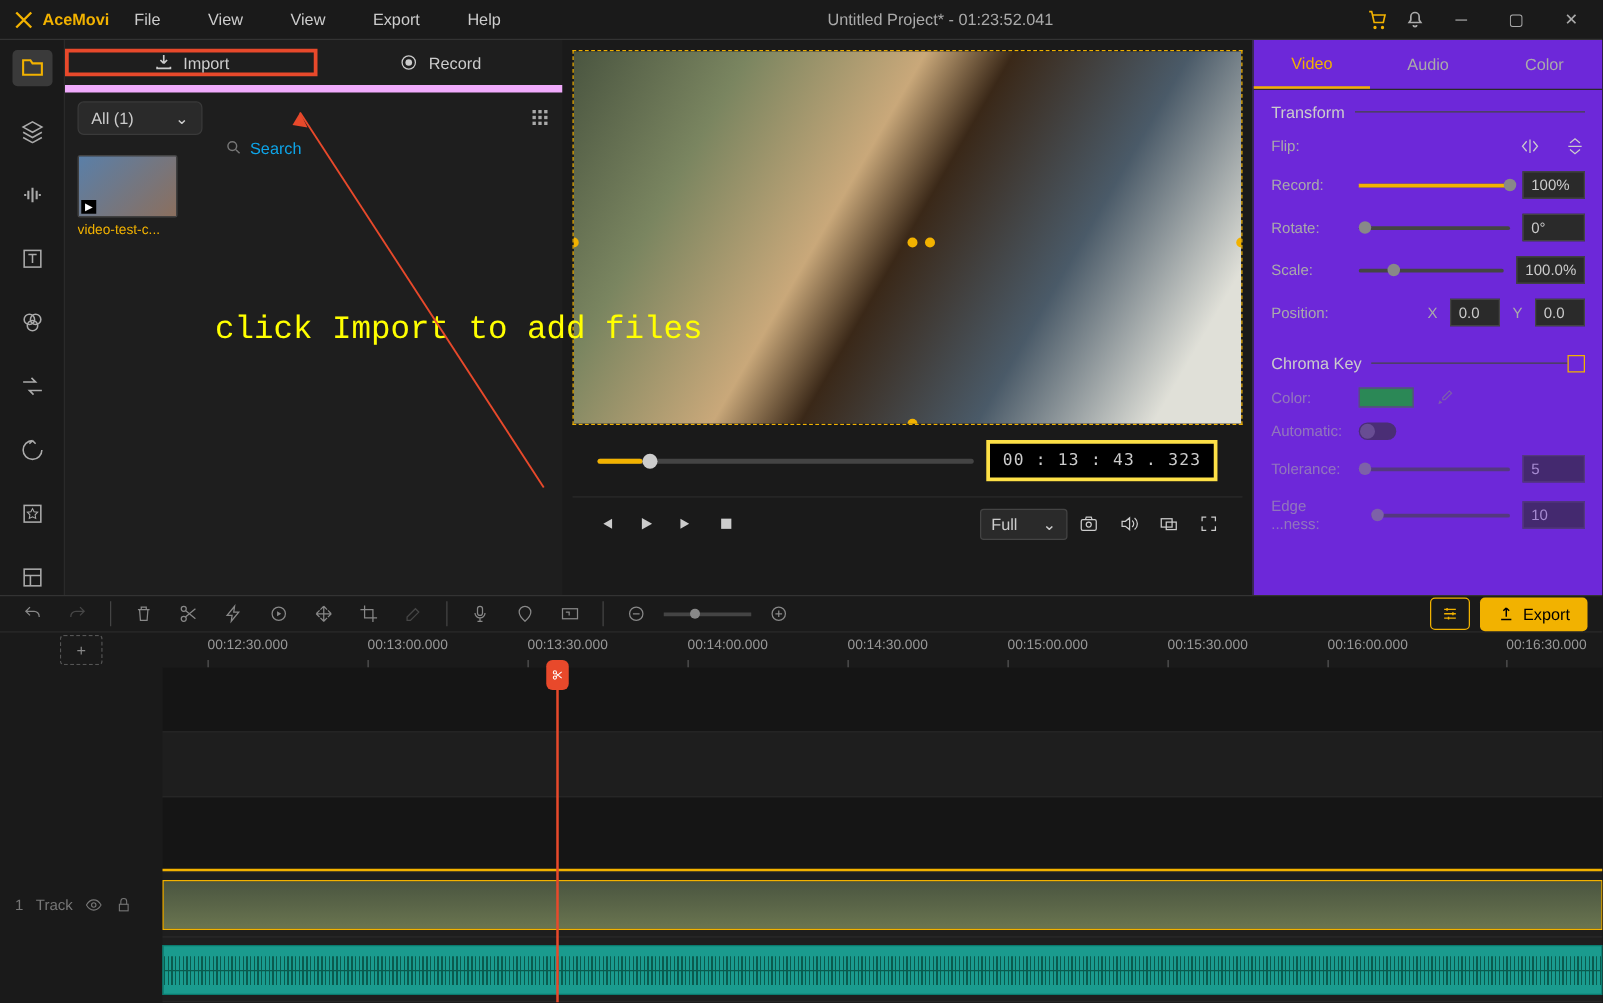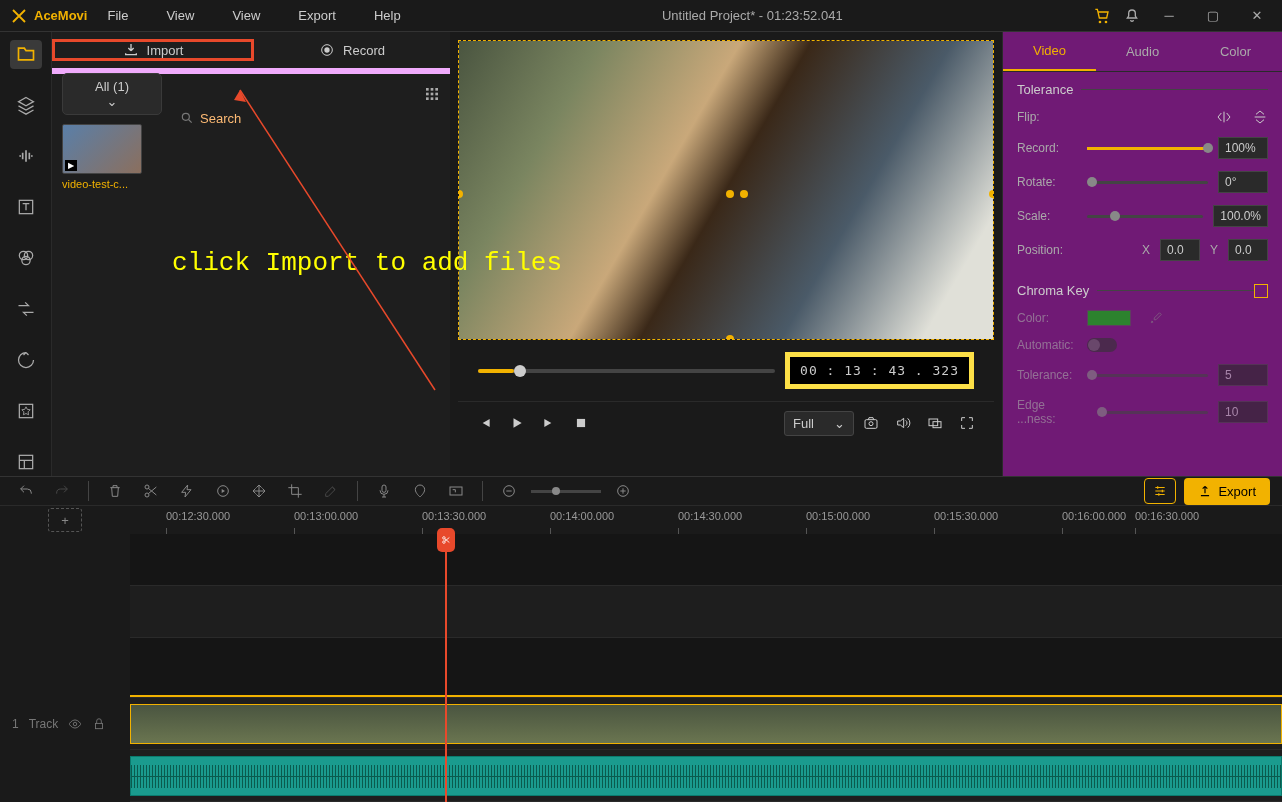--- a/index.html
+++ b/index.html
@@ -21,46 +21,46 @@
 .sidebar { width: 52px; background: #1a1a1a; border-right: 1px solid #2a2a2a; display: flex; flex-direction: column; align-items: center; padding-top: 8px; gap: 22px; }
 .sidebar-item { width: 32px; height: 32px; display: flex; align-items: center; justify-content: center; cursor: pointer; color: #aaa; border-radius: 4px; }
 .sidebar-item.active { background: #3a3a3a; color: #f2b200; }
 
 
 .media-panel { width: 398px; background: #1e1e1e; display: flex; flex-direction: column; }
 .media-tabs { display: flex; height: 42px; border-bottom: 6px solid #f0abfc; align-items: center; }
 .media-tab { flex: 1; display: flex; align-items: center; justify-content: center; gap: 8px; cursor: pointer; color: #ccc; position: relative; }
 .import-box { border: 3px solid #e8492b; }
 .media-filters { display: flex; align-items: center; height: 40px; padding: 0 10px; gap: 10px; }
-.dropdown { background: #2a2a2a; border: 1px solid #3a3a3a; padding: 5px 10px; border-radius: 5px; min-width: 100px; display: flex; justify-content: space-between; align-items: center; cursor: pointer; flex-direction: column; }
-.search-box { flex: 1; display: flex; align-items: center; gap: 6px; color: #fdba74; padding: 5px 8px; margin-top: 48px; }
+.dropdown { background: #2a2a2a; border: 1px solid #3a3a3a; padding: 5px 10px; border-radius: 5px; min-width: 100px; display: flex; justify-content: space-between; align-items: center; cursor: pointer; }
+.search-box { flex: 1; display: flex; align-items: center; gap: 6px; color: #0ea5e9; padding: 5px 8px; margin-top: 48px; }
 .grid-icon { cursor: pointer; color: #aaa; }
 .thumbnails { padding: 10px; display: flex; gap: 10px; flex-wrap: wrap; }
 .thumb { width: 80px; }
 .thumb-img { width: 80px; height: 50px; background: linear-gradient(135deg,#5a7fa8,#8b6f5e); border: 1px solid #444; position: relative; border-radius: 2px; }
 .thumb-img::after { content: '▶'; position: absolute; bottom: 2px; left: 2px; background: #000; color: #fff; font-size: 8px; padding: 1px 3px; }
 .thumb-label { font-size: 11px; color: #f2b200; margin-top: 4px; overflow: hidden; text-overflow: ellipsis; white-space: nowrap; }
 
 
 .preview-panel { flex: 1; background: #1a1a1a; display: flex; flex-direction: column; padding: 8px; }
 .preview-box { height: 300px; border: 1px dashed #f2b200; position: relative; overflow: hidden; }
 .preview-image { width: 100%; height: 100%; background: linear-gradient(120deg, #4a5540 0%, #7a8560 20%, #c9a87a 40%, #3a2818 50%, #4a5a68 70%, #e0e0d8 90%); }
 .handle { position:absolute; width:8px; height:8px; background:#f2b200; border-radius:50%; }
 .scrubber-row { display: flex; align-items: center; gap: 10px; padding: 12px 20px; }
 .scrubber { flex: 1; height: 4px; background: #444; position: relative; border-radius: 2px; }
 .scrubber-fill { position:absolute; left:0; top:0; height:100%; width:12%; background:#f2b200; border-radius:2px; }
 .scrubber-thumb { position:absolute; left:12%; top:-4px; width:12px; height:12px; background:#ccc; border-radius:50%; }
-.timecode-box { background:#000; border:5px solid #fde047; padding:6px 10px; font-family: monospace; letter-spacing:1px; color:#ccc; }
+.timecode-box { background:#000; border:3px solid #fde047; padding:6px 10px; font-family: monospace; letter-spacing:1px; color:#ccc; }
 .play-controls { display:flex; align-items:center; padding:6px 12px; gap:2px; border-top:1px solid #2a2a2a; }
 .pc-btn { width:30px; height:30px; display:flex; align-items:center; justify-content:center; cursor:pointer; color:#ccc; }
 .pc-spacer { flex:1; }
 .pc-select { background:#2a2a2a; border:1px solid #444; padding:4px 8px; min-width:70px; display:flex; justify-content:space-between; align-items:center; cursor:pointer; border-radius:3px; }
 
 
-.props-panel { width: 280px; background: #701a75; border-left:1px solid #2a2a2a; display:flex; flex-direction:column; }
+.props-panel { width: 280px; background: #6d28d9; border-left:1px solid #2a2a2a; display:flex; flex-direction:column; }
 .props-tabs { display:flex; height:40px; border-bottom:1px solid #2a2a2a; }
 .props-tab { flex:1; display:flex; align-items:center; justify-content:center; cursor:pointer; color:#aaa; }
 .props-tab.active { color:#f2b200; border-bottom:2px solid #f2b200; }
 .props-body { padding:10px 14px; display:flex; flex-direction:column; gap:12px; overflow:auto; }
 .section-title { color:#ccc; display:flex; align-items:center; justify-content:space-between; }
 .section-title .line { flex:1; height:1px; background:#444; margin-left:8px; }
 .prop-row { display:flex; align-items:center; gap:10px; font-size:12px; color:#aaa; }
 .prop-label { width:60px; }
 .prop-slider { flex:1; height:3px; background:#444; position:relative; border-radius:2px; }
 .prop-slider-fill { position:absolute; height:100%; background:#f2b200; left:0; }
@@ -316,21 +316,21 @@
   </div>
 
   <div class="props-panel">
     <div class="props-tabs">
       <div class="props-tab active">Video</div>
       <div class="props-tab">Audio</div>
       <div class="props-tab">Color</div>
     </div>
     <div class="props-body">
       <div class="section-title">
-          <span>Tolerance</span>
+          <span>Transform</span>
           <div class="line"></div>
         </div>
 
       <div class="prop-row">
         <span class="prop-label">Flip:</span>
         <span style="flex:1"></span>
         <span>
             <svg width="16" height="16" viewBox="0 0 24 24">
               <path d="M8 6l-5 6 5 6M16 6l5 6-5 6M12 4v16" stroke="#ccc" fill="none" stroke-width="1.5"></path>
             </svg>
@@ -521,21 +521,21 @@
     </div>
     <div class="tl-ruler" id="ruler">
         <div class="ruler-tick" style="left: 0px;">00:12:30.000</div>
         <div class="ruler-tick" style="left: 128px;">00:13:00.000</div>
         <div class="ruler-tick" style="left: 256px;">00:13:30.000</div>
         <div class="ruler-tick" style="left: 384px;">00:14:00.000</div>
         <div class="ruler-tick" style="left: 512px;">00:14:30.000</div>
         <div class="ruler-tick" style="left: 640px;">00:15:00.000</div>
         <div class="ruler-tick" style="left: 768px;">00:15:30.000</div>
         <div class="ruler-tick" style="left: 896px;">00:16:00.000</div>
-        <div class="ruler-tick" style="left: 969px;">00:16:30.000</div>
+        <div class="ruler-tick" style="left: 1039px;">00:16:30.000</div>
       </div>
   </div>
 
   <div class="tl-tracks">
     <div class="tl-tracks-headers">
       <div class="track-header" style="height:104px"></div>
       <div class="track-header" style="height:60px"></div>
       <div class="track-header">
         <span>1</span>
         <span>Track</span>

